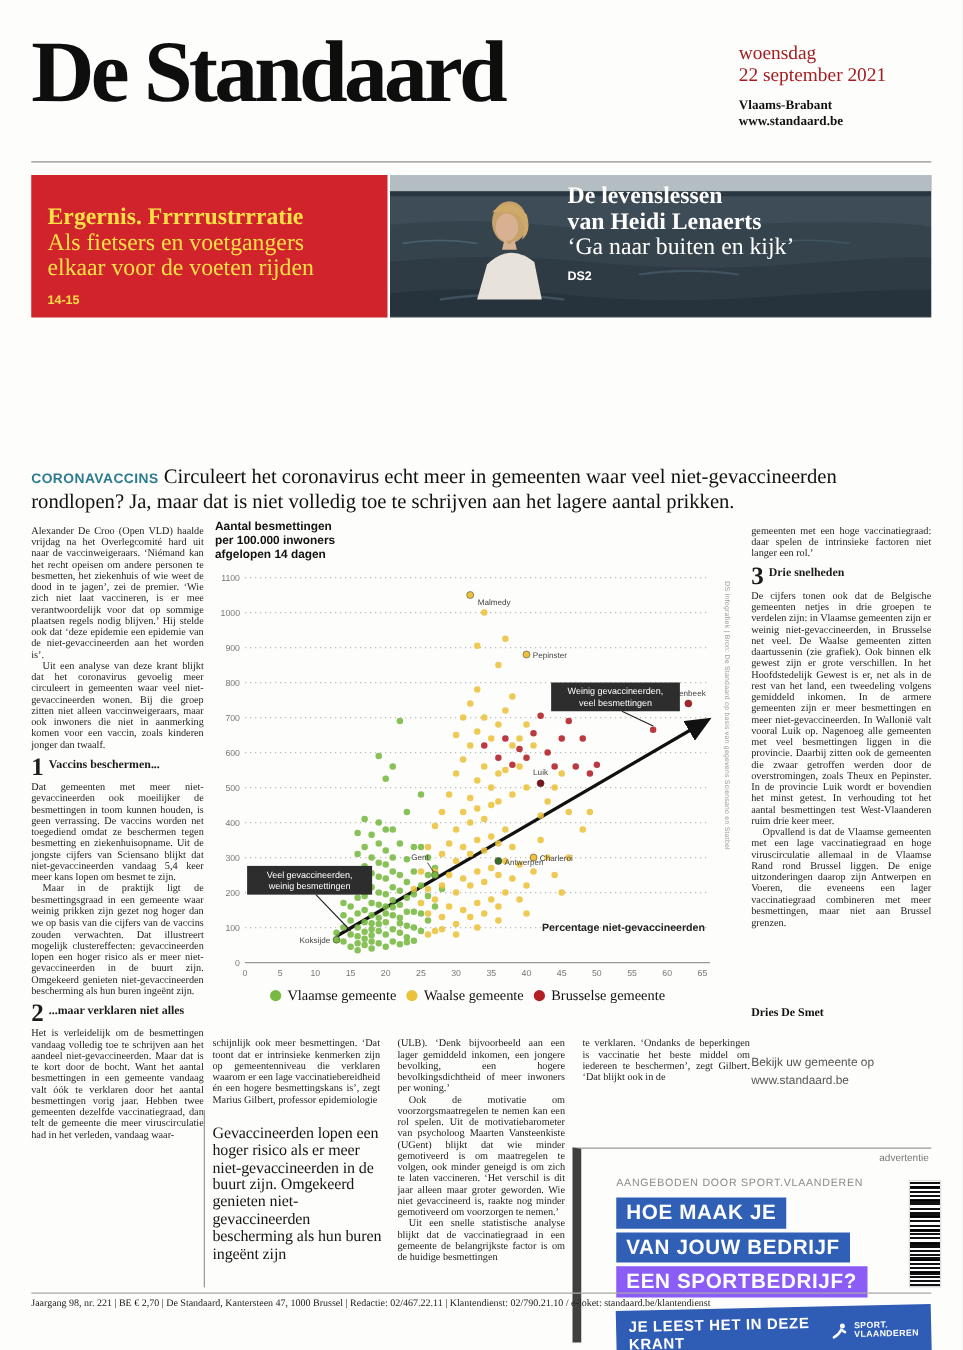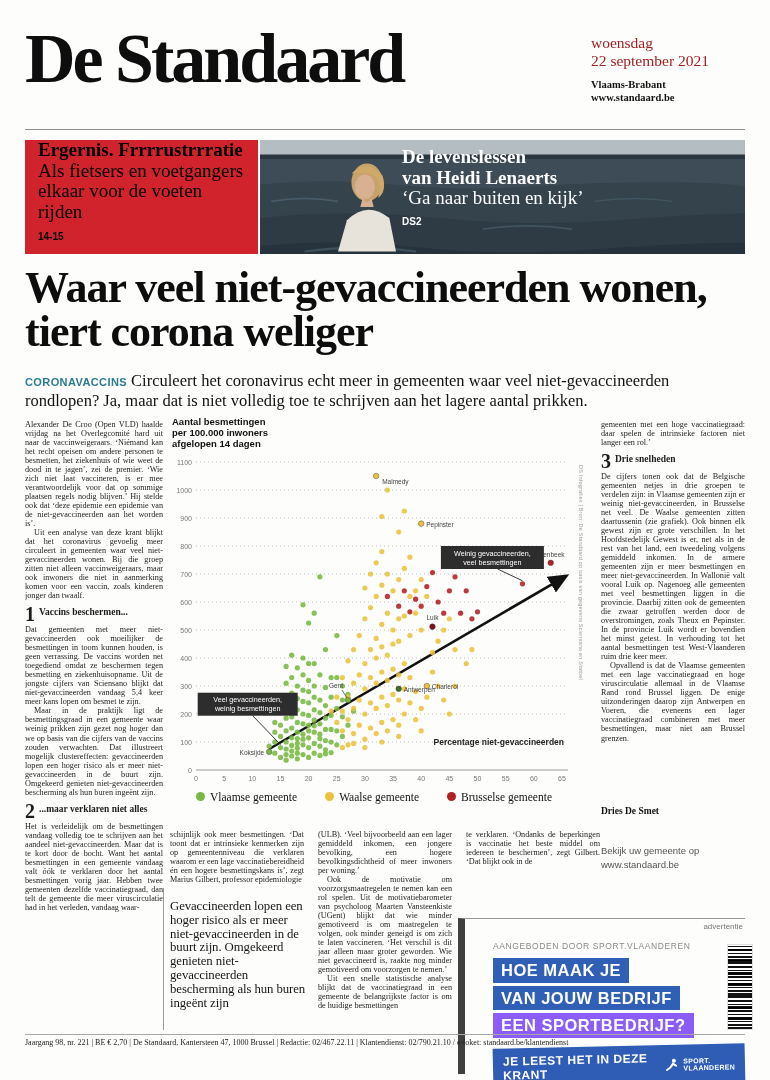--- a/index.html
+++ b/index.html
@@ -14,21 +14,21 @@
   .masthead{position:absolute;left:25px;top:24px;width:720px;height:100px}
   .mast-title{font:700 70px/1 var(--serif);letter-spacing:-3px;color:#0e0e0e}
   .mast-right{position:absolute;right:2px;top:10px;width:152px}
   .mast-date{font:15.5px/1.18 var(--serif);font-weight:400}
   .mast-edition{margin-top:7px;font:600 10.5px/1.25 var(--serif);color:#111}
   .mast-site{font:700 10.5px/1.25 var(--serif);color:#111}
   .hr1{position:absolute;left:25px;right:25px;top:129px;border-top:1px solid #8f8f8f}
 
   
   .teasers{position:absolute;left:25px;top:140px;width:720px;height:114px;display:flex}
-  .teaser-red{width:233px;height:114px;color:#000000;padding:0 13px;flex:none}
+  .teaser-red{width:285px;height:114px;color:#fde047;padding:24px 13px;flex:none}
   .tr-title{font:700 19px/1.1 var(--serif)}
   .tr-sub{font:19px/1.08 var(--serif)}
   .tr-pages{margin-top:9px;font:700 10px var(--sans)}
   .teaser-photo{position:relative;flex:1;margin-left:2px;overflow:hidden;background:#3d4c57}
   .teaser-photo svg{position:absolute;inset:0}
   .tp-text{position:absolute;left:142px;top:7px;color:#fff}
   .tp-title{font:700 19px/1.08 var(--serif)}
   .tp-quote{font:19px/1.1 var(--serif)}
   .tp-pages{margin-top:7px;font:700 10px var(--sans)}
 
@@ -52,21 +52,21 @@
   .colB4{left:466px;top:830px;width:134px;height:44px}
   .byline-abs{position:absolute;left:601px;top:806px;width:144px;font:700 9.5px var(--serif);text-align:left;color:#111}
   .lookup-note{position:absolute;left:601px;top:844px;width:144px;font:9.5px/1.45 var(--sans);color:#555}
   .pullquote{position:absolute;left:170px;top:900px;width:138px;margin:0;font:12.8px/1.08 var(--serif);letter-spacing:-.1px;color:#161616}
   .vrule1{position:absolute;left:163px;top:888px;width:1px;height:142px;background:#9a9a9a}
 
   
   .chart{position:absolute;left:170px;top:417px;width:408px;height:408px;margin:0}
   .chart-title{font:700 9.5px/1.15 var(--sans);color:#111;white-space:pre-line;margin:0 0 2px 2px}
   .chart-svg-wrap svg{overflow:visible;display:block}
-  .legend{display:flex;gap:28px;justify-content:center;font:11.5px var(--serif);color:#111;margin-top:3px}
+  .legend{display:flex;gap:8px;justify-content:center;font:11.5px var(--serif);color:#111;margin-top:3px}
   .legend .li{display:flex;align-items:center}
   .legend .dot{width:9px;height:9px;border-radius:50%;display:inline-block;margin-right:5px}
   .chart-credit{position:absolute;right:-6px;top:48px;writing-mode:vertical-rl;font:5.5px var(--sans);color:#999;letter-spacing:.2px}
 
   
   .ad{position:absolute;left:458px;top:918px;width:287px;height:156px;border-top:1px solid #999;border-left:7px solid #404040}
   .ad-label{position:absolute;right:2px;top:3px;font:8px var(--sans);color:#777}
   .ad-inner{position:absolute;left:28px;top:22px}
   .ad-presented{font:8.5px var(--sans);letter-spacing:.6px;margin-bottom:7px}
   .ad-line{display:table;color:#fff;font:800 16.5px/1 var(--sans);letter-spacing:.5px;padding:4px 8px;margin-bottom:3px}
@@ -132,21 +132,20 @@
         <div class="tp-title">
           <span>De levenslessen</span><br>
           <span>van Heidi Lenaerts</span>
         </div>
         <div class="tp-quote">‘Ga naar buiten en kijk’</div>
         <div class="tp-pages">DS2</div>
       </div>
     </div>
   </section>
 
-  <h1 class="headline">Waar veel niet-gevaccineerden wonen, tiert corona weliger</h1>
   <p class="standfirst"><span class="kicker" style="color: rgb(42, 123, 144);">CORONAVACCINS</span> <span>Circuleert het coronavirus echt meer in gemeenten waar veel niet-gevaccineerden rondlopen? Ja, maar dat is niet volledig toe te schrijven aan het lagere aantal prikken.</span></p>
 
   <div class="col col1">
       <p class="bp">Alexander De Croo (Open VLD) haalde vrijdag na het Overlegcomité hard uit naar de vaccinweigeraars. ‘Niémand kan het recht opeisen om andere personen te besmetten, het ziekenhuis of wie weet de dood in te jagen’, zei de premier. ‘Wie zich niet laat vaccineren, is er mee verantwoordelijk voor dat op sommige plaatsen regels nodig blijven.’ Hij stelde ook dat ‘deze epidemie een epidemie van de niet-gevaccineerden aan het worden is’.</p>
       <p class="bp">Uit een analyse van deze krant blijkt dat het coronavirus gevoelig meer circuleert in gemeenten waar veel niet-gevaccineerden wonen. Bij die groep zitten niet alleen vaccinweigeraars, maar ook inwoners die niet in aanmerking komen voor een vaccin, zoals kinderen jonger dan twaalf.</p>
       <div class="sec-h">
         <span class="sec-num">1</span>
         <span class="sec-t">Vaccins beschermen...</span>
       </div>
       <p class="bp">Dat gemeenten met meer niet-gevaccineerden ook moeilijker de besmettingen in toom kunnen houden, is geen verrassing. De vaccins worden net toegediend omdat ze beschermen tegen besmetting en ziekenhuisopname. Uit de jongste cijfers van Sciensano blijkt dat niet-gevaccineerden vandaag 5,4 keer meer kans lopen om besmet te zijn.</p>
@@ -501,21 +500,21 @@
     <span>Bekijk uw gemeente op</span><br>
     <span>www.standaard.be</span>
   </div>
 
   <div class="col colB2">
       <p class="bp">schijnlijk ook meer besmettingen. ‘Dat toont dat er intrinsieke kenmerken zijn op gemeentenniveau die verklaren waarom er een lage vaccinatiebereidheid én een hogere besmettingskans is’, zegt Marius Gilbert, professor epidemiologie</p>
     </div>
   <blockquote class="pullquote">Gevaccineerden lopen een hoger risico als er meer niet-gevaccineerden in de buurt zijn. Omgekeerd genieten niet-gevaccineerden bescherming als hun buren ingeënt zijn</blockquote>
   <div class="vrule1"></div>
   <div class="col colB3">
-      <p class="bp">(ULB). ‘Veel bijvoorbeeld aan een lager gemiddeld inkomen, een jongere bevolking, een hogere bevolkingsdichtheid of meer inwoners per woning.’</p>
+      <p class="bp">(ULB). ‘Denk bijvoorbeeld aan een lager gemiddeld inkomen, een jongere bevolking, een hogere bevolkingsdichtheid of meer inwoners per woning.’</p>
       <p class="bp">Ook de motivatie om voorzorgsmaatregelen te nemen kan een rol spelen. Uit de motivatiebarometer van psycholoog Maarten Vansteenkiste (UGent) blijkt dat wie minder gemotiveerd is om maatregelen te volgen, ook minder geneigd is om zich te laten vaccineren. ‘Het verschil is dit jaar alleen maar groter geworden. Wie niet gevaccineerd is, raakte nog minder gemotiveerd om voorzorgen te nemen.’</p>
       <p class="bp">Uit een snelle statistische analyse blijkt dat de vaccinatiegraad in een gemeente de belangrijkste factor is om de huidige besmettingen</p>
     </div>
   <div class="col colB4">
       <p class="bp">te verklaren. ‘Ondanks de beperkingen is vaccinatie het beste middel om iedereen te beschermen’, zegt Gilbert. ‘Dat blijkt ook in de</p>
     </div>
 
   <div class="ad">
     <div class="ad-label">advertentie</div>
     <div class="ad-inner">

